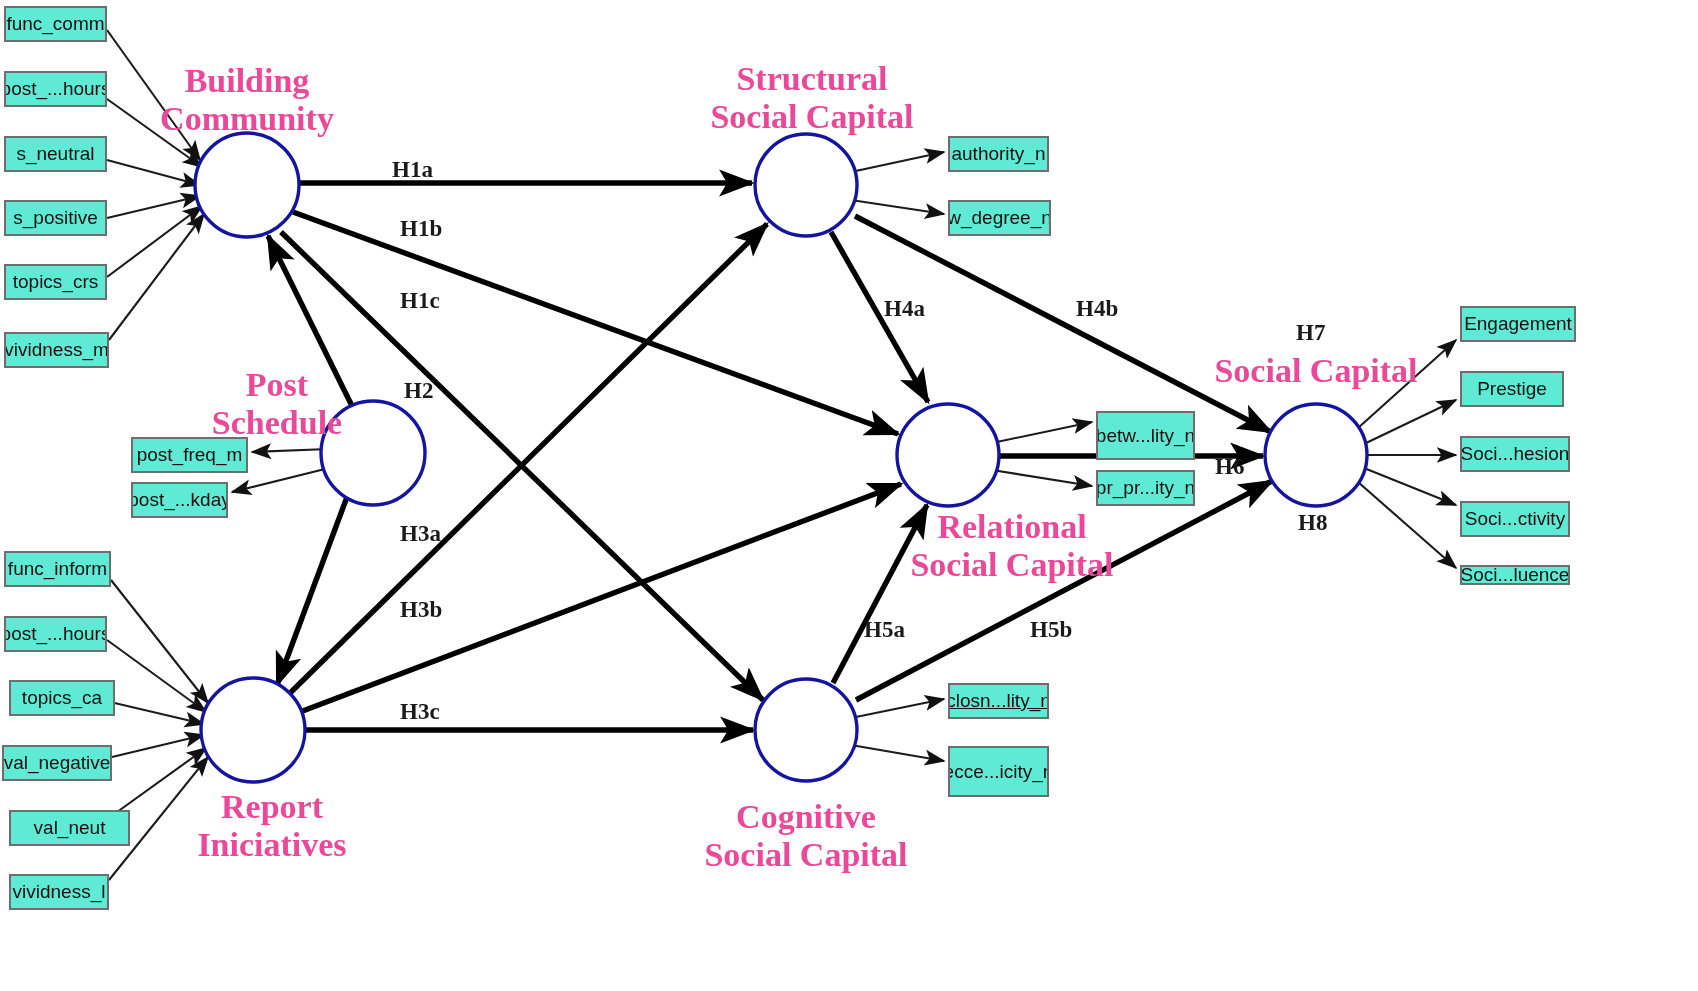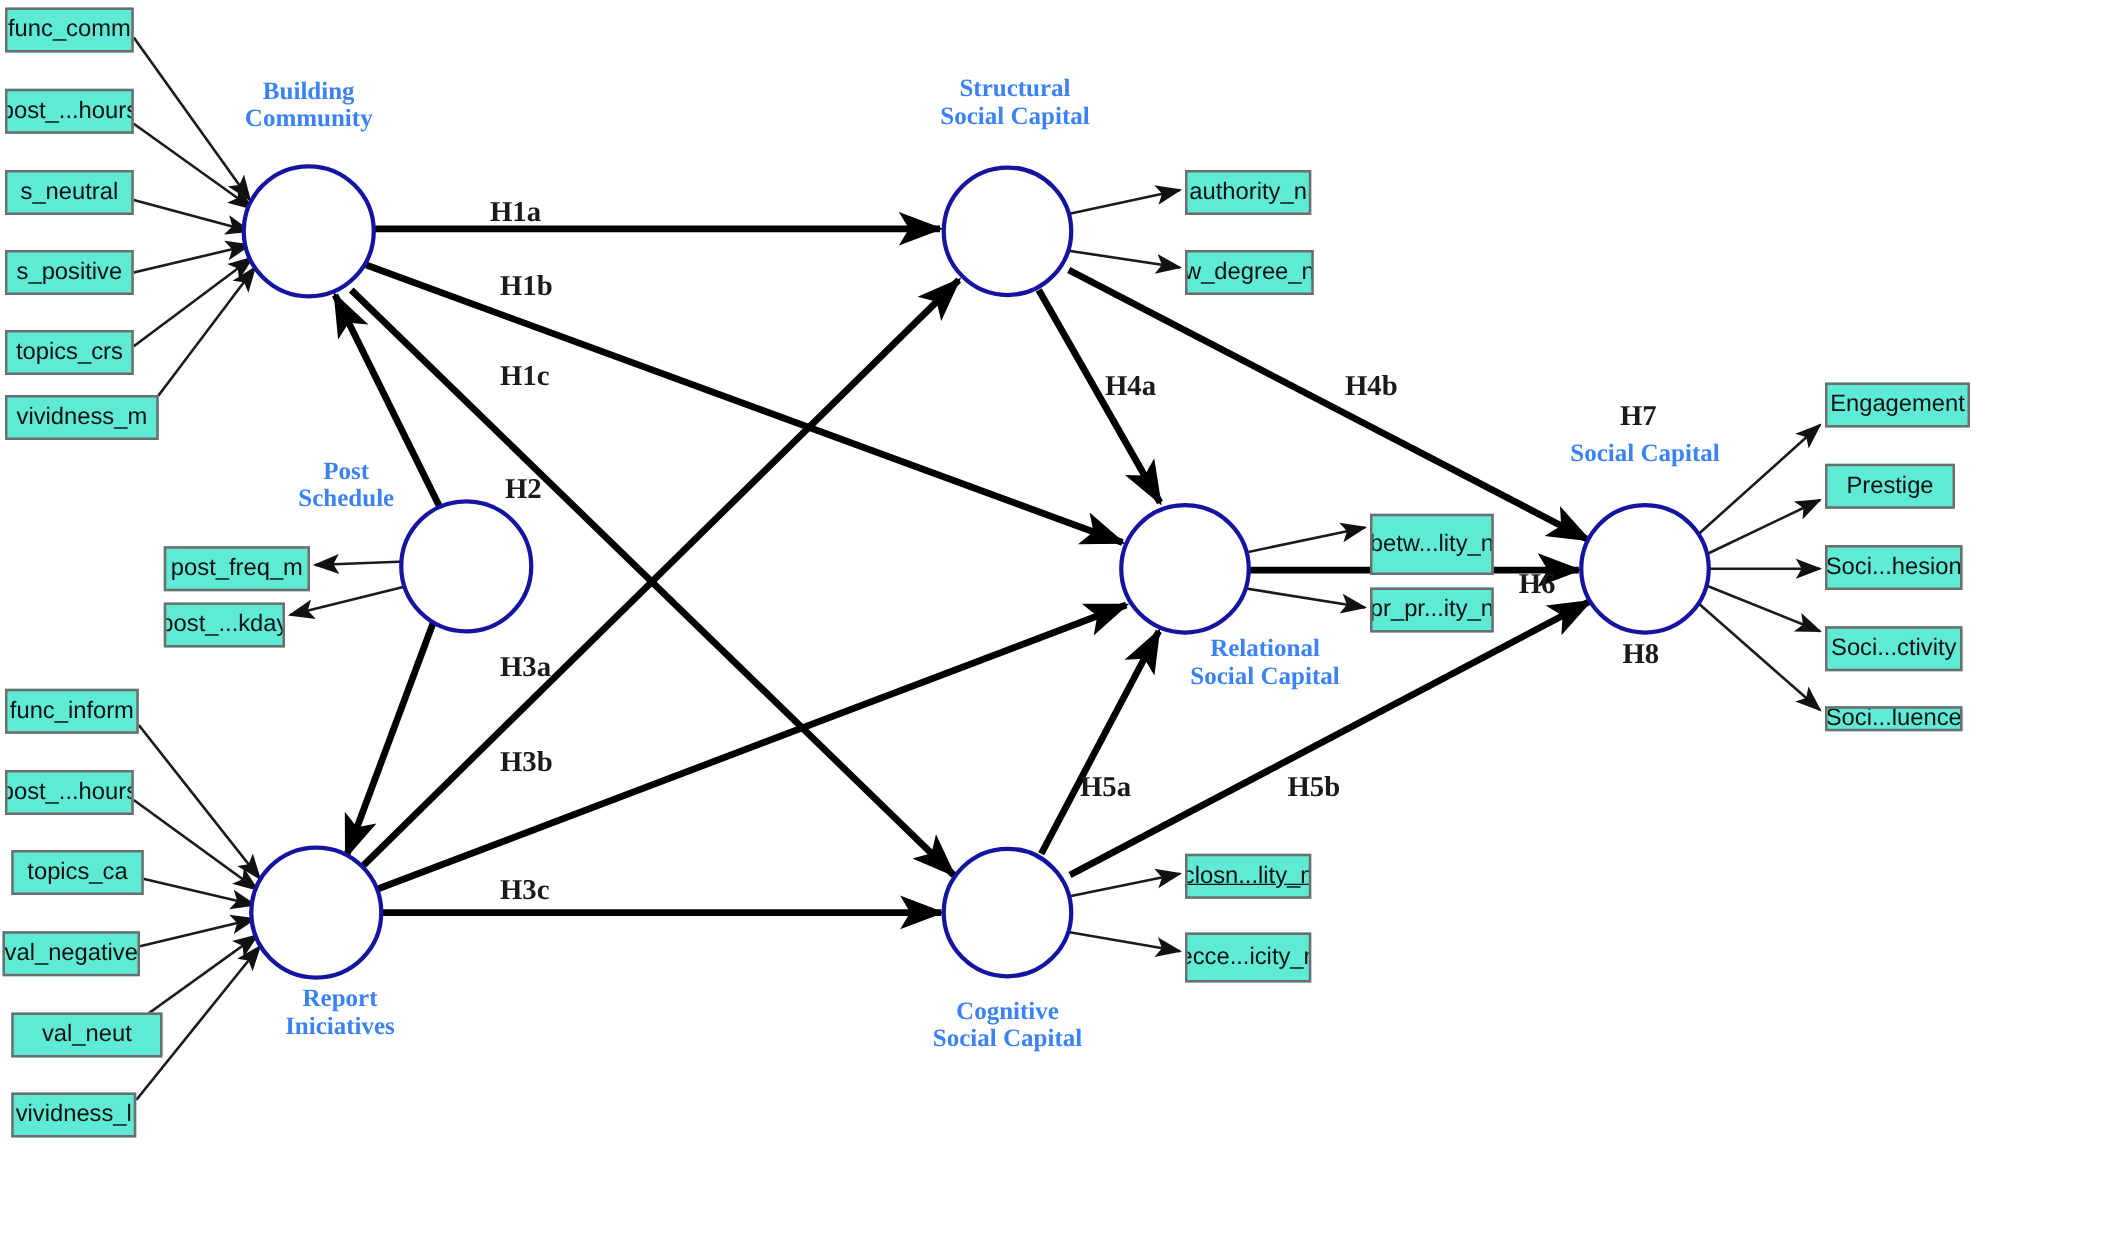--- a/index.html
+++ b/index.html
@@ -4,21 +4,21 @@
 <style>
   html,body{margin:0;padding:0;background:#fff;}
   #stage{position:relative;width:1698px;height:991px;background:#ffffff;
          font-family:"Liberation Sans", sans-serif; overflow:hidden;}
   svg#wires{position:absolute;left:0;top:0;width:1698px;height:991px;}
   .ind-box{position:absolute;box-sizing:border-box;border:2px solid #6e6e6e;
            background:#5eead4;display:flex;align-items:center;justify-content:center;
            font-family:"Liberation Sans", sans-serif;font-size:19px;color:#111;
            white-space:nowrap;overflow:hidden;}
   .lv-title{position:absolute;text-align:center;font-family:"Liberation Serif", serif;
-            font-weight:bold;font-size:20px;color:#3b82f6;line-height:1.12;white-space:pre-line;}
+            font-weight:bold;font-size:34px;color:#ec4899;line-height:1.12;white-space:pre-line;}
   .h-label{position:absolute;font-family:"Liberation Serif", serif;font-weight:bold;
            font-size:23px;color:#1a1a1a;white-space:nowrap;}
 </style>
 </head>
 <body>
 
 <div id="stage">
 
   <svg id="wires" viewBox="0 0 1698 991" xmlns="http://www.w3.org/2000/svg">
     <defs>
@@ -81,35 +81,35 @@
         <circle cx="1316" cy="455" r="51" fill="#ffffff" stroke="#1414a0" stroke-width="3.4"></circle>
       </g>
   </svg>
 
   <div id="indicator-layer">
       <div class="ind-box" style="left: 4px; top: 6px; width: 103px; height: 36px;">func_comm</div>
       <div class="ind-box" style="left: 4px; top: 71px; width: 103px; height: 36px;">post_...hours</div>
       <div class="ind-box" style="left: 4px; top: 136px; width: 103px; height: 36px;">s_neutral</div>
       <div class="ind-box" style="left: 4px; top: 200px; width: 103px; height: 36px;">s_positive</div>
       <div class="ind-box" style="left: 4px; top: 264px; width: 103px; height: 36px;">topics_crs</div>
-      <div class="ind-box" style="left: 4px; top: 316px; width: 123px; height: 36px;">vividness_m</div>
+      <div class="ind-box" style="left: 4px; top: 332px; width: 105px; height: 36px;">vividness_m</div>
       <div class="ind-box" style="left: 131px; top: 437px; width: 117px; height: 36px;">post_freq_m</div>
       <div class="ind-box" style="left: 131px; top: 482px; width: 97px; height: 36px;">post_...kday</div>
       <div class="ind-box" style="left: 4px; top: 551px; width: 107px; height: 36px;">func_inform</div>
       <div class="ind-box" style="left: 4px; top: 616px; width: 103px; height: 36px;">post_...hours</div>
       <div class="ind-box" style="left: 9px; top: 680px; width: 106px; height: 36px;">topics_ca</div>
       <div class="ind-box" style="left: 2px; top: 745px; width: 110px; height: 36px;">val_negative</div>
       <div class="ind-box" style="left: 9px; top: 810px; width: 121px; height: 36px;">val_neut</div>
       <div class="ind-box" style="left: 9px; top: 874px; width: 100px; height: 36px;">vividness_l</div>
       <div class="ind-box" style="left: 948px; top: 136px; width: 101px; height: 36px;">authority_n</div>
       <div class="ind-box" style="left: 948px; top: 200px; width: 103px; height: 36px;">w_degree_n</div>
       <div class="ind-box" style="left: 1096px; top: 411px; width: 99px; height: 49px;">betw...lity_n</div>
       <div class="ind-box" style="left: 1096px; top: 470px; width: 99px; height: 36px;">pr_pr...ity_n</div>
       <div class="ind-box" style="left: 948px; top: 683px; width: 101px; height: 36px; text-decoration: underline;">closn...lity_n</div>
-      <div class="ind-box" style="left: 948px; top: 746px; width: 101px; height: 40px;">ecce...icity_n</div>
+      <div class="ind-box" style="left: 948px; top: 746px; width: 101px; height: 51px;">ecce...icity_n</div>
       <div class="ind-box" style="left: 1460px; top: 306px; width: 116px; height: 36px;">Engagement</div>
       <div class="ind-box" style="left: 1460px; top: 371px; width: 104px; height: 36px;">Prestige</div>
       <div class="ind-box" style="left: 1460px; top: 436px; width: 110px; height: 36px;">Soci...hesion</div>
       <div class="ind-box" style="left: 1460px; top: 501px; width: 110px; height: 36px;">Soci...ctivity</div>
       <div class="ind-box" style="left: 1460px; top: 565px; width: 110px; height: 20px;">Soci...luence</div>
     </div>
   <div id="title-layer">
       <div class="lv-title" style="left: 57px; top: 62px; width: 380px;">Building
 Community</div>
       <div class="lv-title" style="left: 87px; top: 366px; width: 380px;">Post

